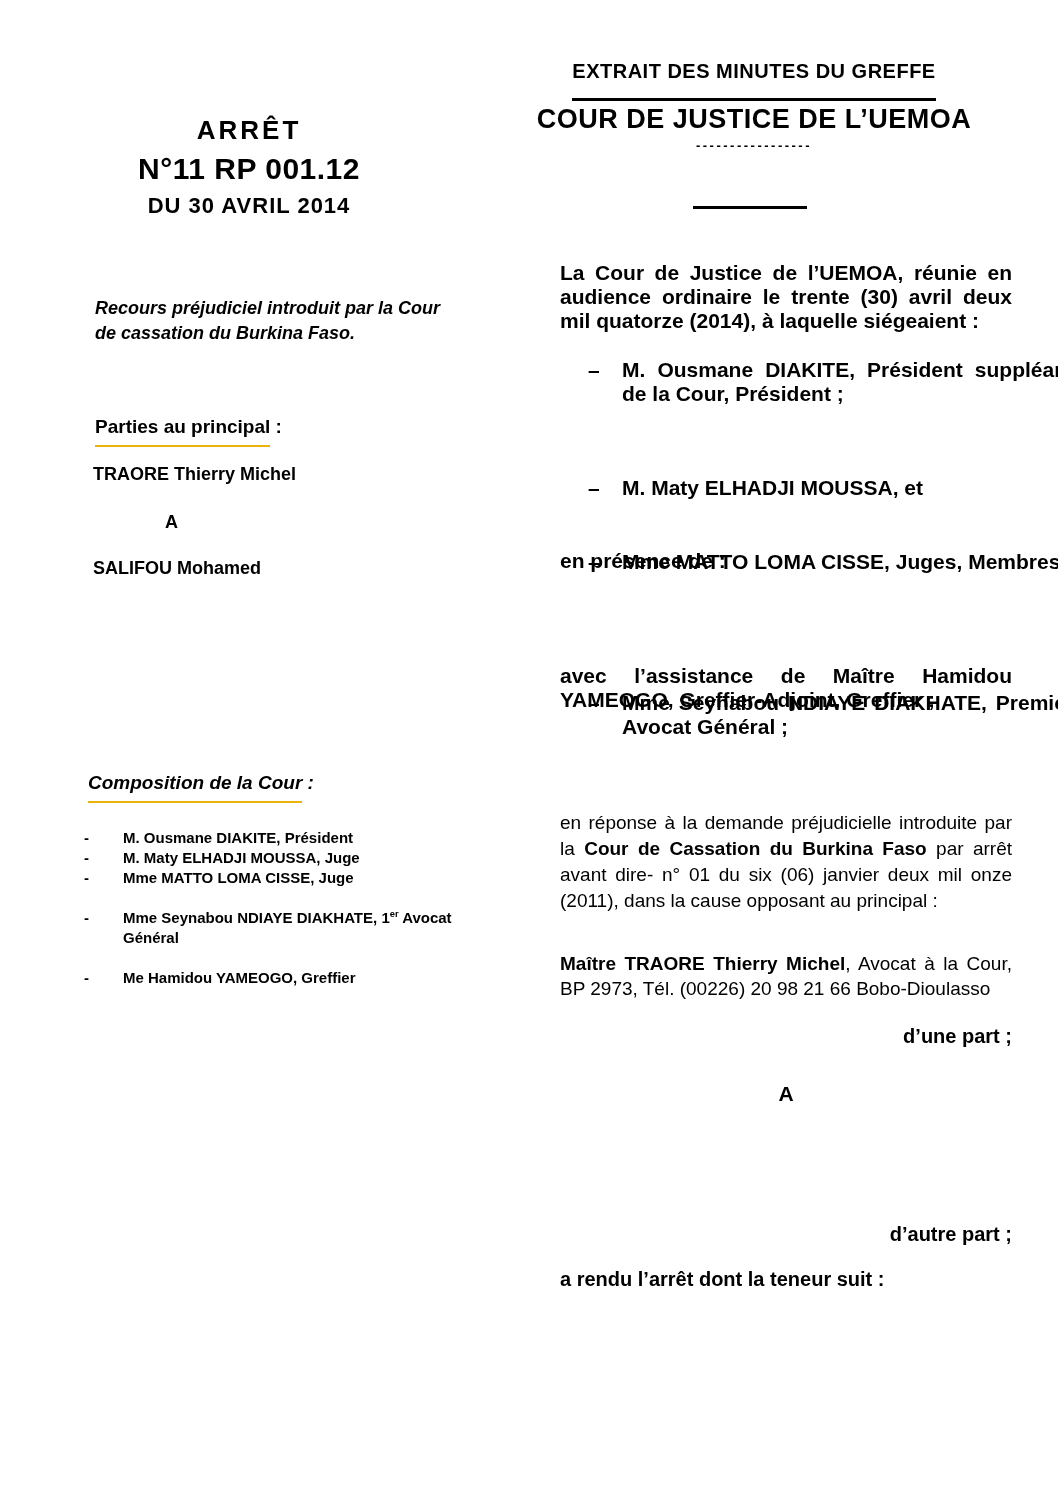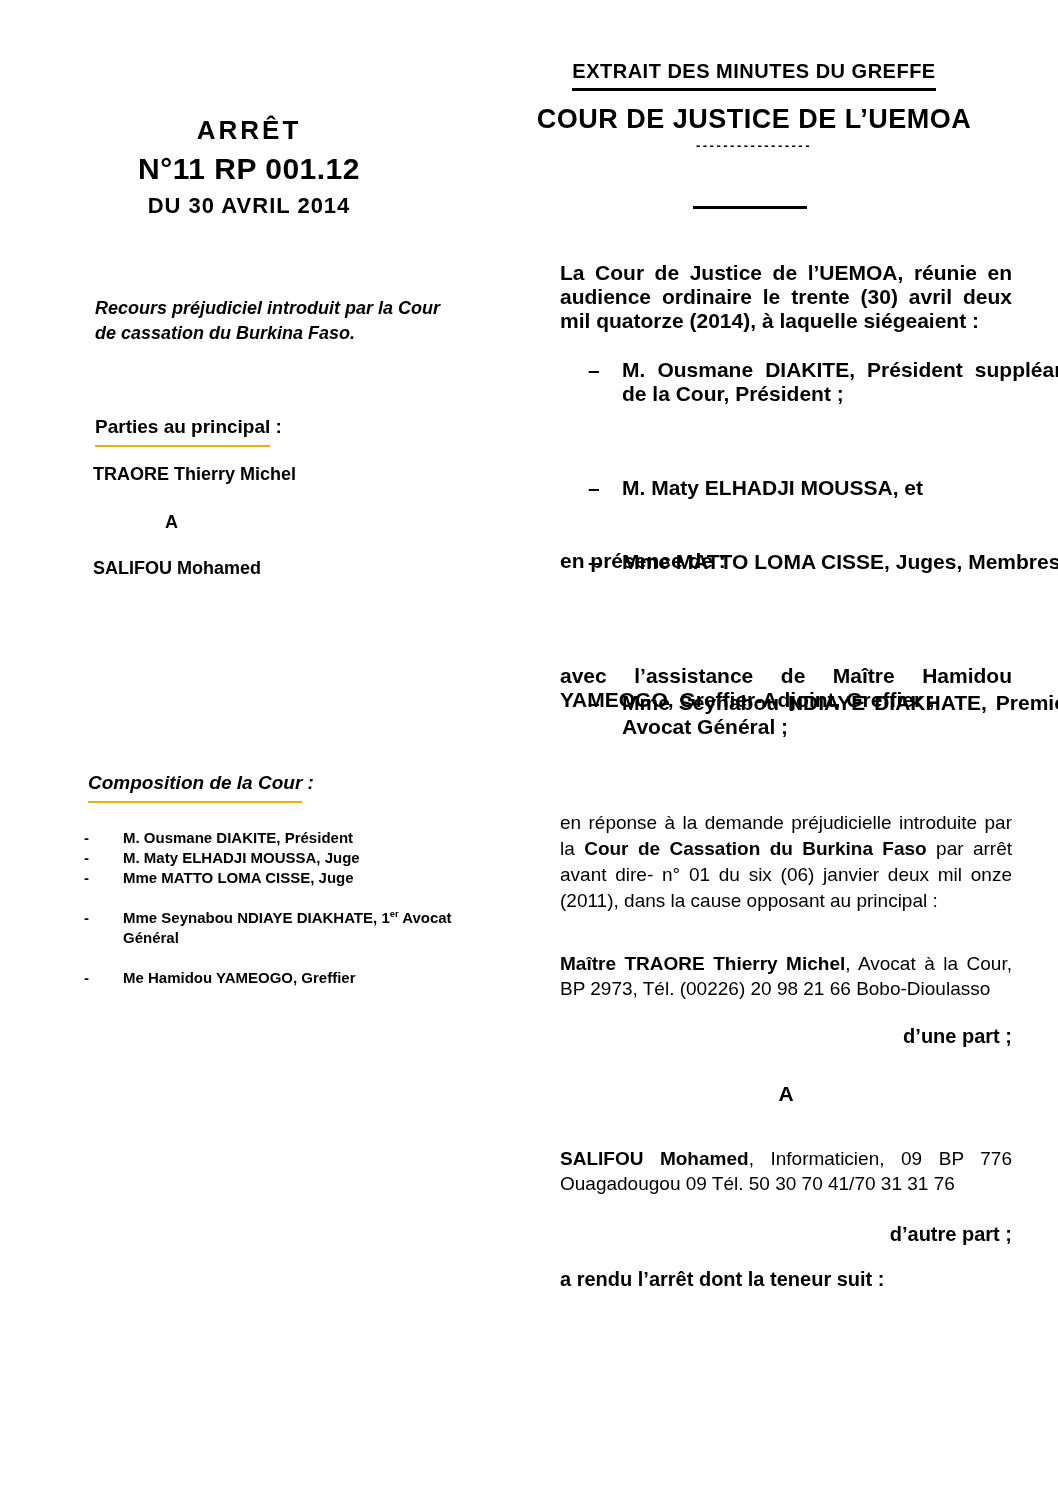--- a/index.html
+++ b/index.html
@@ -12,21 +12,21 @@
 
   
   .hleft{left:88px;top:110px;width:322px;text-align:center;}
   .hleft .t1{font-size:26px;letter-spacing:3px;line-height:40px;}
   .hleft .t2{font-size:30px;letter-spacing:.5px;line-height:38px;}
   .hleft .t3{font-size:22px;letter-spacing:1px;line-height:36px;}
 
   
   .hr-line{left:528px;width:452px;text-align:center;}
   .extrait{top:60px;font-size:20px;letter-spacing:.5px;}
-  .extrait .ul{border-bottom:3px solid #000;padding-bottom:6px;}
+  .extrait .ul{border-bottom:3px solid #000;padding-bottom:16px;}
   .court{top:104px;font-size:27px;letter-spacing:.5px;}
   .sep{top:138px;font-size:13px;letter-spacing:2.5px;}
   .audience{top:165px;font-size:21px;}
   .hrule{left:693px;top:206px;width:114px;border-top:3px solid #000;height:0;}
 
   
   .recours{left:95px;top:296px;width:356px;font-size:18px;line-height:25px;font-style:italic;}
   .sect-head{font-size:19px;}
   .sect-head .ul{border-bottom:2px solid #eab308;padding-bottom:8px;margin-top:17px;}
   .parties{left:95px;top:416px;}
@@ -147,21 +147,18 @@
   </div>
 
   <div class="abs rc mixed maitre">
     <span>Maître TRAORE Thierry Michel</span><span class="rg">, Avocat à la Cour, BP 2973, Tél. (00226) 20 98 21 66 Bobo-Dioulasso</span>
   </div>
 
   <div class="abs rc partlbl dune">d’une part ;</div>
 
   <div class="abs rc aC">A</div>
 
-  <div class="abs rc mixed salifouP">
-    <span>SALIFOU Mohamed</span><span class="rg">, Informaticien, 09 BP 776 Ouagadougou 09  Tél. 50 30 70 41/70 31 31 76</span>
-  </div>
 
   <div class="abs rc rendu">a rendu l’arrêt dont la teneur suit :</div>
 
   <div class="abs rc partlbl dautre">d’autre part ;</div>
 
 </div>
 
 </body></html>

